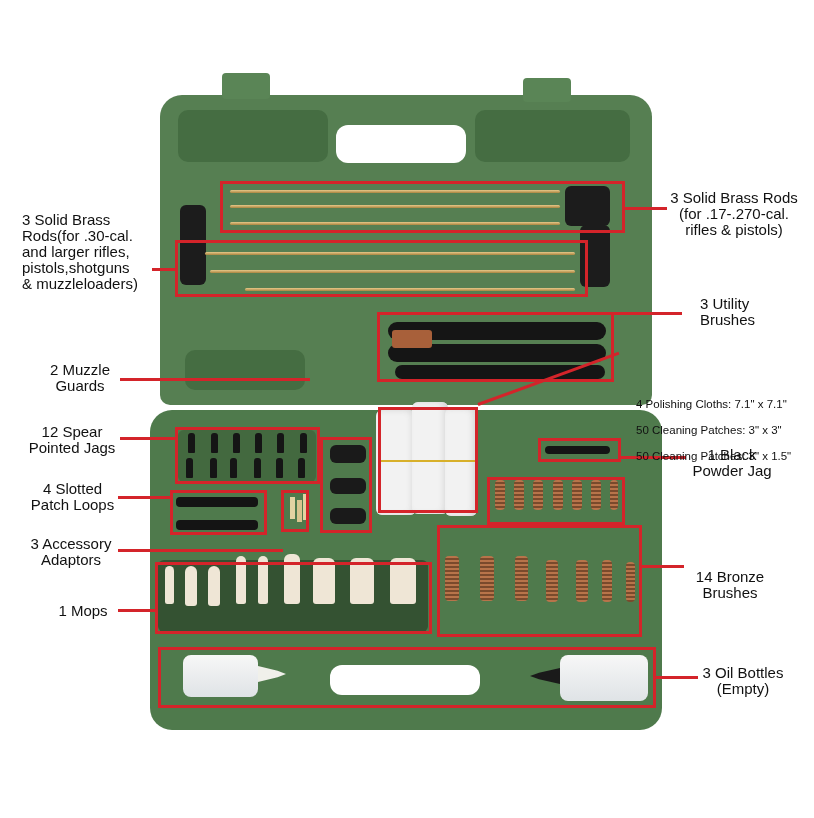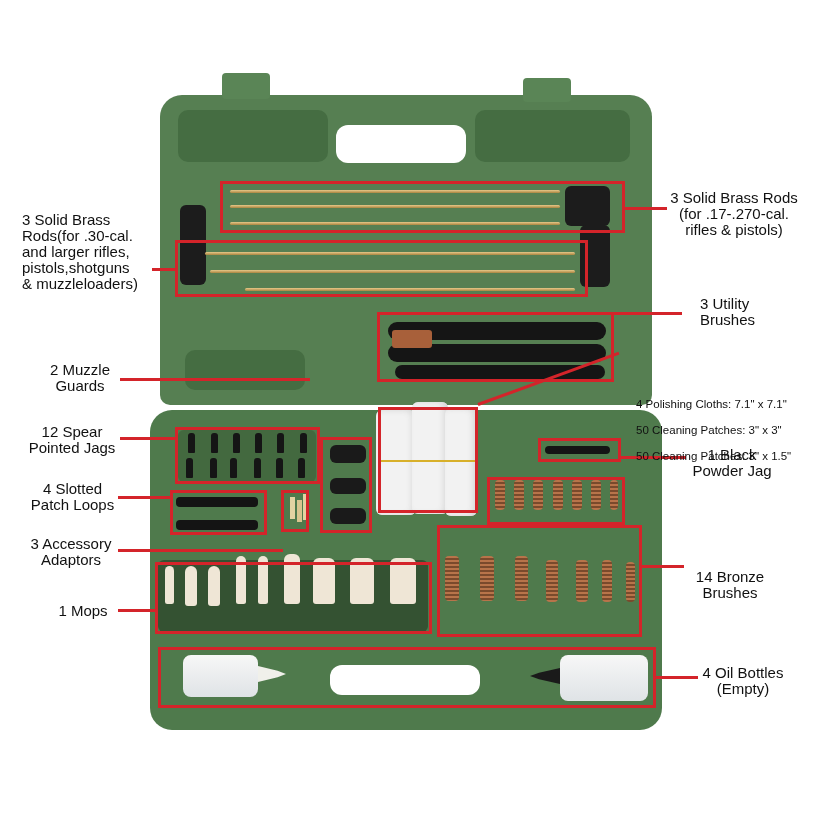--- a/index.html
+++ b/index.html
@@ -161,14 +161,14 @@
 Pointed Jags</div>
 <div class="lbl" style="left:25px;top:481px;width:95px;">4 Slotted
 Patch Loops</div>
 <div class="lbl" style="left:22px;top:536px;width:98px;">3 Accessory
 Adaptors</div>
 <div class="lbl" style="left:48px;top:603px;width:70px;">1 Mops</div>
 <div class="lbl" style="left:682px;top:447px;width:100px;">1 Black
 Powder Jag</div>
 <div class="lbl" style="left:680px;top:549px;width:100px;margin-top:20px;">14 Bronze
 Brushes</div>
-<div class="lbl" style="left:688px;top:665px;width:110px;">4 Oil Bottles
+<div class="lbl" style="left:688px;top:665px;width:110px;">3 Oil Bottles
 (Empty)</div>
 
 </body></html>

